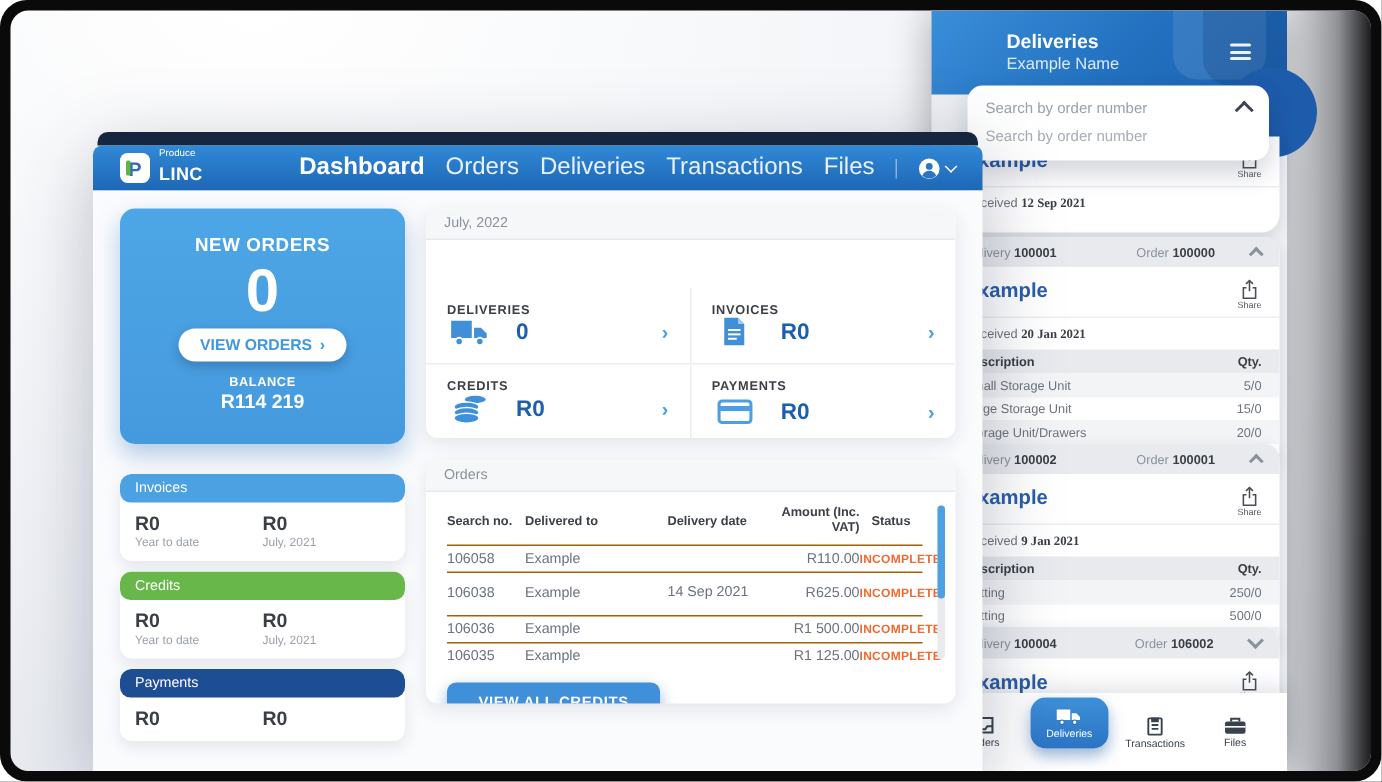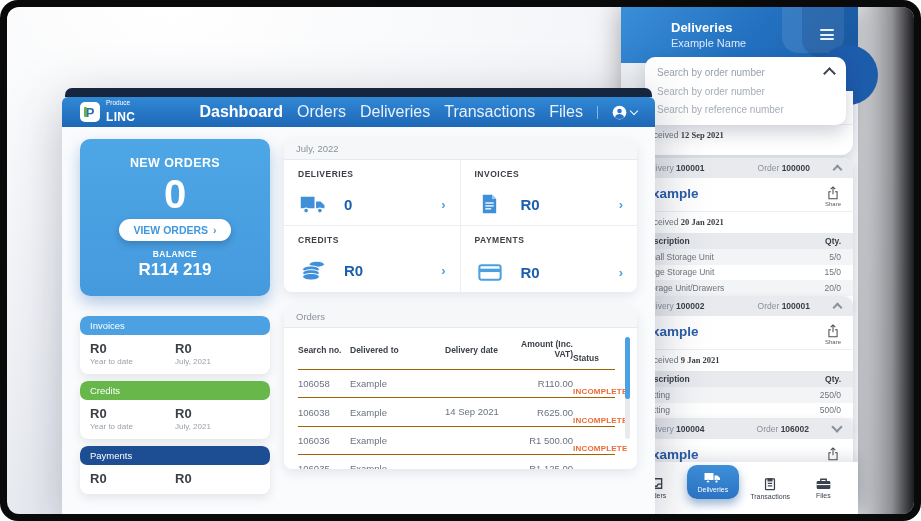--- a/index.html
+++ b/index.html
@@ -78,50 +78,50 @@
   .col-left{width:190px;flex:none;}
   .col-right{flex:1;min-width:0;display:flex;flex-direction:column;}
 
   .no-card{height:157px;border-radius:10px;background:linear-gradient(180deg,#4da6e5,#459ade);
     box-shadow:0 7px 16px rgba(60,120,190,.38);display:flex;flex-direction:column;align-items:center;padding-top:17px;box-sizing:border-box;color:#fff;}
   .no-title{font-size:12.5px;font-weight:bold;letter-spacing:.4px;}
   .no-count{font-size:40px;font-weight:bold;line-height:1.1;margin:2px 0 3px;}
   .no-btn{background:#fff;border:none;border-radius:14px;padding:5px 14px;color:#3f97dd;font-weight:bold;font-size:10.5px;
     box-shadow:0 3px 7px rgba(20,40,80,.28);cursor:pointer;font-family:inherit;display:flex;align-items:center;gap:5px;}
   .no-bal-label{font-size:8.5px;font-weight:bold;margin-top:8px;letter-spacing:.4px;}
-  .no-bal-value{font-size:17px;font-weight:bold;margin-top:1px;}
+  .no-bal-value{font-size:13px;font-weight:bold;margin-top:1px;}
 
   .sum-card{border-radius:8px;overflow:hidden;background:#fff;box-shadow:0 4px 10px rgba(30,40,70,.10);margin-top:7px;}
   .sum-card.first{margin-top:20px;}
   .sum-head{height:19px;line-height:19px;padding:0 10px;font-size:9.5px;color:#fff;border-radius:7px;}
   .sum-head.blue{background:#4ba1e2;} .sum-head.green{background:#68b74a;} .sum-head.navy{background:#1d4d92;}
   .sum-body{display:flex;padding:6px 10px 8px;}
   .sum-col{flex:1;}
   .sum-val{font-size:13px;font-weight:bold;color:#3a3f45;}
   .sum-lab{font-size:8px;color:#9aa1aa;margin-top:1px;}
 
-  .panel{background:#fff;border-radius:8px;box-shadow:0 4px 12px rgba(30,40,70,.10);overflow:hidden;}
+  .panel{background:#fff;border-radius:8px;box-shadow:0 4px 12px rgba(30,40,70,.10);overflow:hidden;gap:32px;}
   .panel-head{background:#f6f7f9;border-bottom:1px solid #e7e9ed;padding:4px 12px 5px;font-size:9.5px;color:#8a929c;}
   .july{height:153px;display:flex;flex-direction:column;}
   .july-grid{flex:1;display:grid;grid-template-columns:1fr 1fr;grid-template-rows:1fr 1fr;}
   .jcell{padding:9px 14px 8px;border-right:1px solid #eceef1;border-bottom:1px solid #eceef1;display:flex;flex-direction:column;justify-content:space-between;cursor:pointer;}
   .jcell:nth-child(2n){border-right:none;}
   .jcell:nth-child(3),.jcell:nth-child(4){border-bottom:none;}
   .jlabel{font-size:8.5px;font-weight:bold;color:#3c4148;letter-spacing:.5px;}
   .jrow{display:flex;align-items:center;padding-bottom:3px;}
   .jicon{width:30px;display:flex;justify-content:center;}
   .jvalue{font-size:15px;font-weight:bold;color:#1b5fad;margin-left:16px;}
   .jchev{margin-left:auto;color:#4aa0e0;font-size:13px;font-weight:bold;}
 
   .orders-panel{margin-top:15px;flex:1;position:relative;}
   .o-table{padding:6px 22px 0 14px;}
   .o-hrow,.o-row{display:grid;grid-template-columns:52px 95px 58px 70px 1fr;align-items:center;}
   .o-hrow{font-size:8.5px;font-weight:bold;color:#3c4148;padding:3px 0 6px;}
   .o-hrow .c-amt,.o-row .c-amt{text-align:right;}
-  .o-hrow .c-st,.o-row .c-st{margin-top:16px;}
+  .o-hrow .c-st,.o-row .c-st{text-align:center;}
   .o-hrow .c-amt{line-height:1.15;}
   .o-row{font-size:9.5px;color:#6b7280;border-top:1px solid #a16207;min-height:15px;padding:1px 0;}
   .o-row .c-date{line-height:1.1;}
   .o-row .c-st{font-size:8px;font-weight:bold;color:#ed6b33;letter-spacing:.2px;}
   .o-scroll{position:absolute;right:7px;top:30px;width:5px;height:102px;background:#e8eaee;border-radius:3px;cursor:pointer;}
   .o-thumb{width:5px;height:62px;background:#4ba1e2;border-radius:3px;}
   .view-all{margin:9px 0 0 14px;background:#3f8fd9;color:#fff;border:none;border-radius:6px;font-family:inherit;
     font-weight:bold;font-size:10px;letter-spacing:.4px;padding:8px 21px;box-shadow:0 4px 10px rgba(31,98,167,.45);cursor:pointer;}
 </style>
 </head>
@@ -267,21 +267,20 @@
         </span>
       </div>
     </div>
 
     <div class="m-dropdown">
       <div class="m-dd-selected">
         <span>Search by order number</span>
         <span class="chev-up"></span>
       </div>
       <div class="m-dd-option">Search by order number</div>
-      <div class="m-dd-option">Search by reference number</div>
     </div>
 
     <div class="m-nav">
       <div class="m-nav-item">
         <svg width="15" height="13" viewBox="0 0 22 18" fill="none" stroke="#39424e" stroke-width="2">
               <path d="M2 2h18v14H2z"></path>
               <path d="M2 10h5l2 3h4l2-3h5"></path>
             </svg>
         <span>Orders</span>
       </div>

